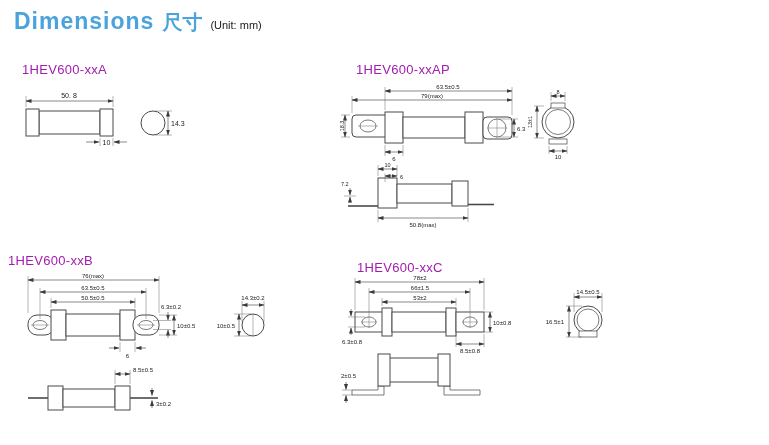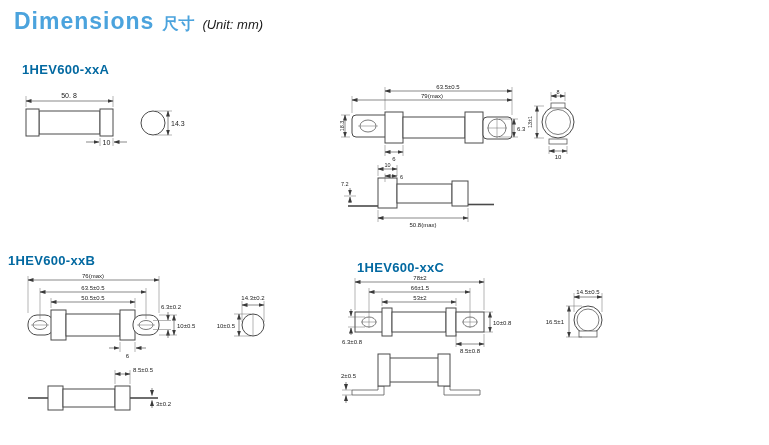--- a/index.html
+++ b/index.html
@@ -1,23 +1,23 @@
 <!DOCTYPE html>
 <html><head>
 <meta charset="utf-8">
 <style>
   *{margin:0;padding:0;box-sizing:border-box}
   html,body{width:769px;height:445px;background:#fff;overflow:hidden;
     font-family:"Liberation Sans",sans-serif;color:#1a1a1a;}
   .page{position:absolute;left:0;top:0;width:761px;height:445px;background:#fff;}
   .hdr{position:absolute;left:14px;top:8px;display:flex;align-items:baseline;gap:8px;white-space:nowrap;}
   .t-en{font-size:23px;font-weight:bold;letter-spacing:1px;}
-  .t-zh{font-size:16px;font-weight:bold;}
-  .t-unit{font-size:13px;color:#1a1a1a;font-style:italic;}
-  .sec-title{position:absolute;font-size:13px;color:#0369a1;letter-spacing:.3px;white-space:nowrap;font-weight:bold;}
+  .t-zh{font-size:20px;font-weight:bold;}
+  .t-unit{font-size:11px;color:#1a1a1a;}
+  .sec-title{position:absolute;font-size:13px;color:#a21caf;letter-spacing:.3px;white-space:nowrap;}
   svg.drw{position:absolute;overflow:visible;}
   .part{fill:#fff;stroke:#4a4a4a;stroke-width:1;}
   .part2{fill:#fff;stroke:#5a5a5a;stroke-width:.8;}
   .ext{stroke:#6a6a6a;stroke-width:.5;fill:none;}
   .dim{stroke:#3a3a3a;stroke-width:.6;marker-start:url(#arr);marker-end:url(#arr);}
   .dime{stroke:#3a3a3a;stroke-width:.6;marker-end:url(#arr);}
   .lead{stroke:#4a4a4a;stroke-width:1.6;}
   .dtxt{font-size:7px;fill:#222;}
   .d6{font-size:6px;fill:#222;}
   .d55{font-size:5.5px;fill:#222;}
@@ -35,20 +35,21 @@
 
 <div class="page">
 
   <div class="hdr">
     <span class="t-en" style="color: rgb(75, 163, 221);">Dimensions</span>
     <span class="t-zh" style="color: rgb(75, 163, 221);">尺寸</span>
     <span class="t-unit">(Unit: mm)</span>
   </div>
 
   <div class="sec-title" style="left:22px;top:62px">1HEV600-xxA</div>
+  <div class="sec-title" style="left:356px;top:62px">1HEV600-xxAP</div>
   <div class="sec-title" style="left:8px;top:253px">1HEV600-xxB</div>
   <div class="sec-title" style="left:357px;top:260px">1HEV600-xxC</div>
 
   <svg class="drw" style="left:15px;top:86px" width="215" height="72" viewBox="0 0 215 72">
     <g>
       <rect class="part" x="24" y="25" width="61" height="23"></rect>
       <rect class="part" x="11" y="23" width="13" height="27"></rect>
       <rect class="part" x="85" y="23" width="13" height="27"></rect>
     </g>
     <g>

